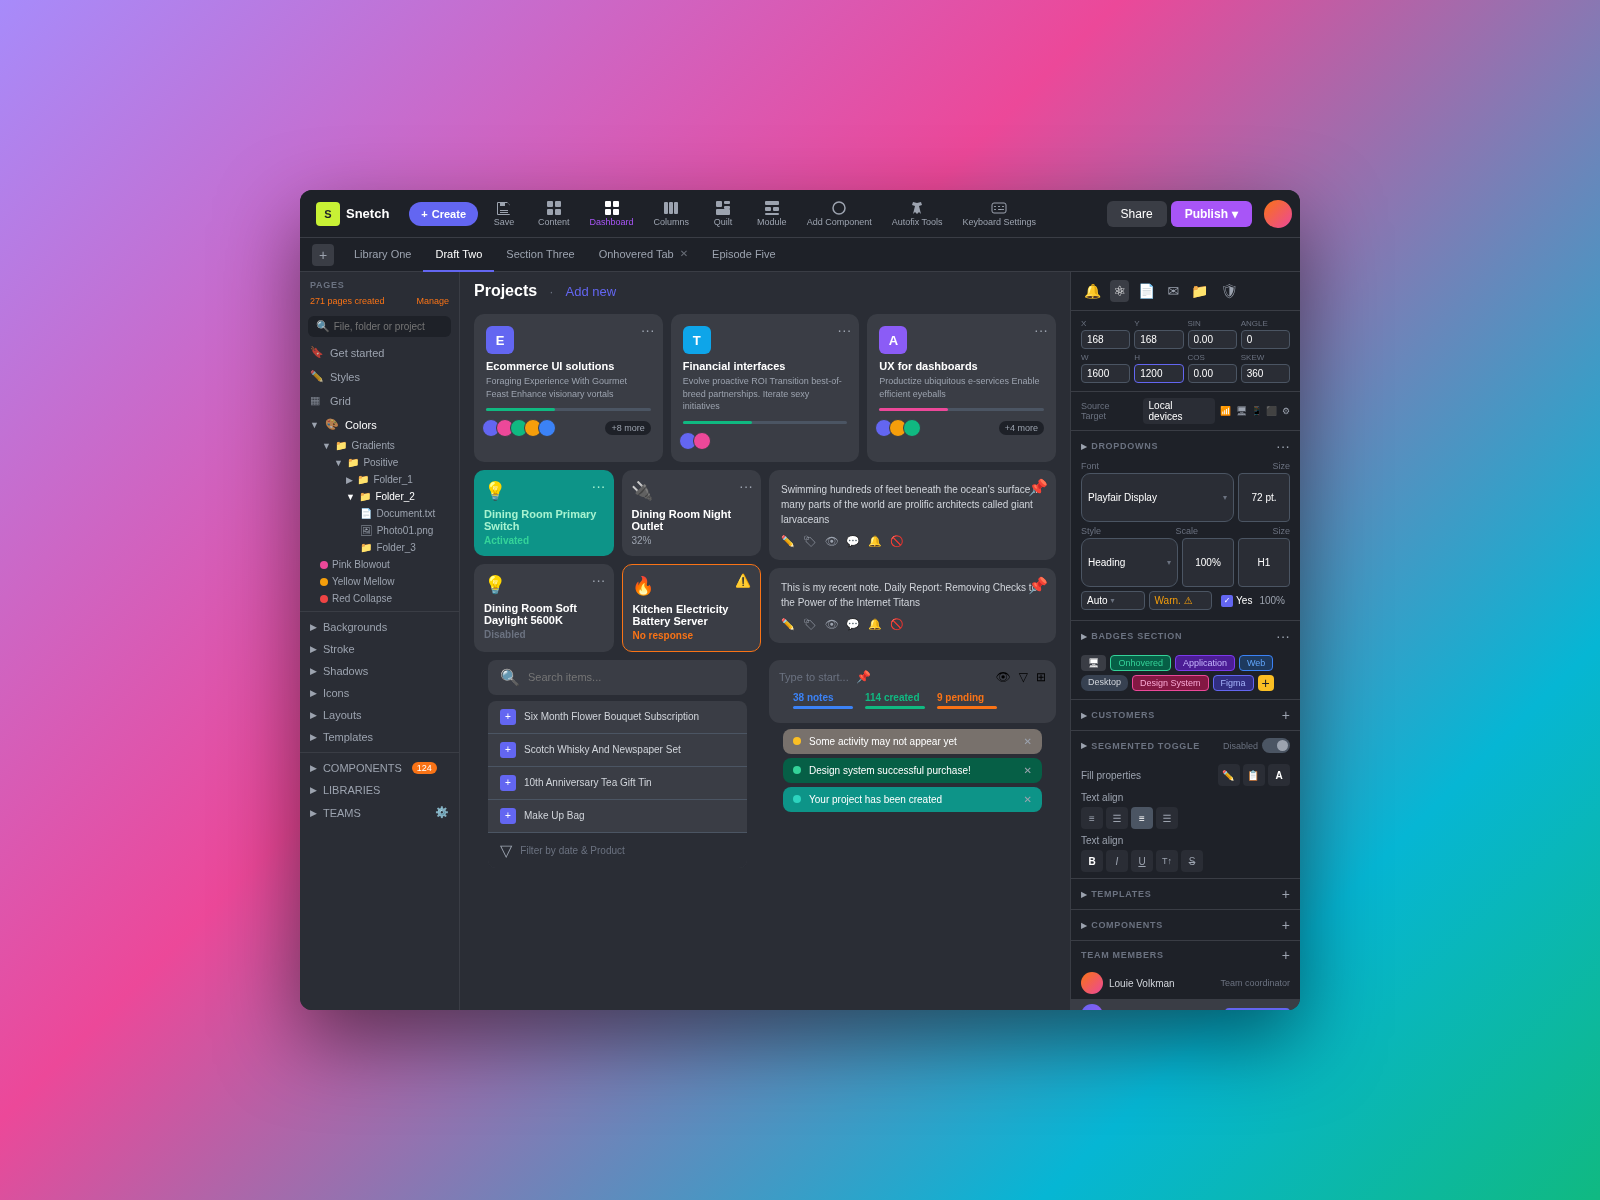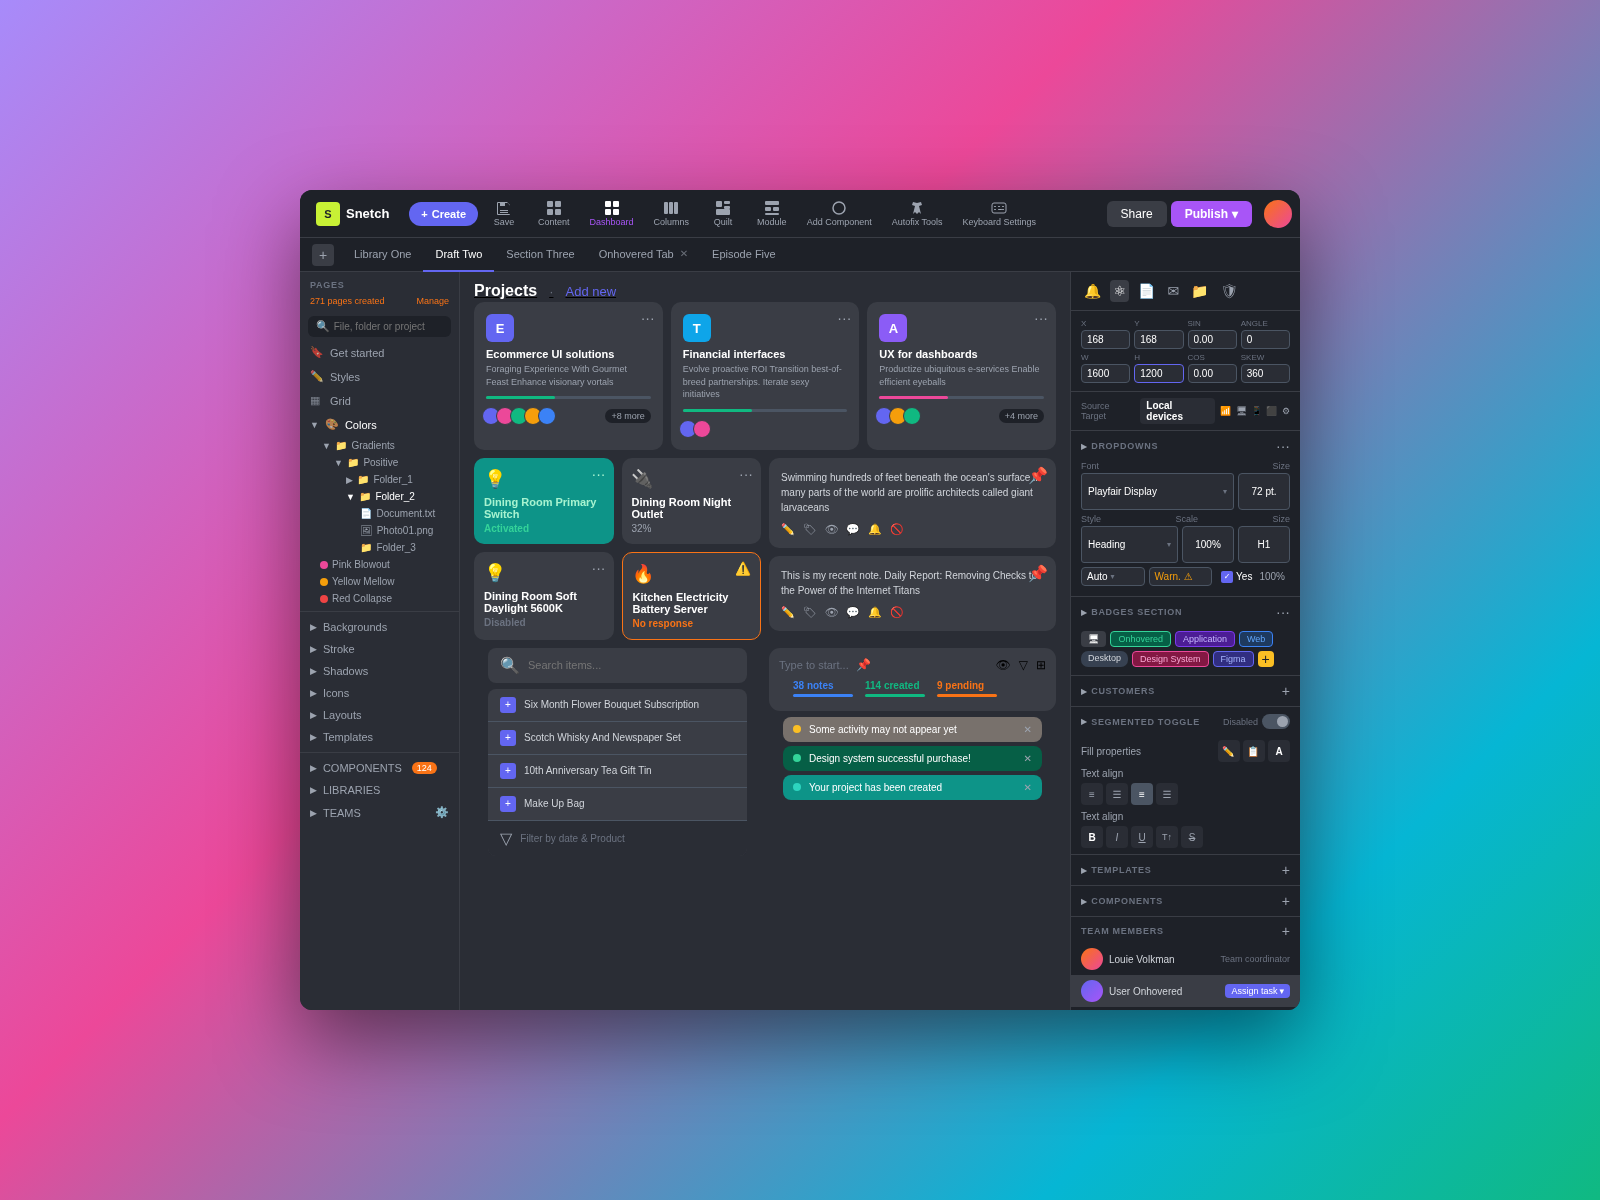--- a/index.html
+++ b/index.html
@@ -57,21 +57,21 @@
     .sidebar-tree { padding-left: 12px; }
     .tree-item { display: flex; align-items: center; gap: 4px; padding: 3px 10px; font-size: 10px; color: #9ca3af; cursor: pointer; }
     .color-dot { width: 8px; height: 8px; border-radius: 50%; flex-shrink: 0; }
     .color-dot.pink { background: #ec4899; }
     .color-dot.yellow { background: #f59e0b; }
     .color-dot.red { background: #ef4444; }
     .sidebar-divider { height: 1px; background: #3a3d45; margin: 4px 0; }
 
     
     .center-content { flex: 1; overflow-y: auto; background: #2a2d35; }
-    .content-header { padding: 10px 14px 2px; display: flex; align-items: center; gap: 8px; text-decoration: underline; }
+    .content-header { padding: 10px 14px 14px; display: flex; align-items: center; gap: 8px; }
     .content-title { font-size: 16px; font-weight: 700; color: #fff; }
     .add-new-btn { color: #6b7280; font-size: 13px; cursor: pointer; }
     .projects-grid { display: grid; grid-template-columns: 1fr 1fr 1fr; gap: 8px; padding: 0 14px 8px; }
     .project-card { background: #3a3d45; border-radius: 10px; padding: 12px; position: relative; }
     .project-card.teal { background: #0d9488; }
     .card-menu { position: absolute; top: 8px; right: 8px; color: #9ca3af; cursor: pointer; font-size: 14px; }
     .card-icon { width: 28px; height: 28px; border-radius: 6px; display: flex; align-items: center; justify-content: center; font-size: 13px; font-weight: 700; color: #fff; margin-bottom: 6px; }
     .card-icon.purple { background: #6366f1; }
     .card-icon.teal-bg { background: #0ea5e9; }
     .card-icon.violet { background: #8b5cf6; }
@@ -130,28 +130,28 @@
     .panel-icons-row { display: flex; align-items: center; gap: 6px; padding: 8px 10px; border-bottom: 1px solid #3a3d45; }
     .panel-icon-btn { color: #9ca3af; cursor: pointer; font-size: 14px; padding: 3px; border-radius: 4px; }
     .panel-icon-btn.active { color: #fff; background: #3a3d45; }
     .panel-coords { display: grid; grid-template-columns: 1fr 1fr 1fr 1fr; gap: 4px; padding: 8px 10px; border-bottom: 1px solid #3a3d45; }
     .coord-field { display: flex; flex-direction: column; gap: 2px; }
     .coord-label { font-size: 8px; color: #6b7280; }
     .coord-input { background: #2a2d35; border: 1px solid #4b5563; border-radius: 4px; padding: 3px 5px; font-size: 10px; color: #fff; width: 100%; }
     .coord-input.active { border-color: #6366f1; }
     .source-row { padding: 6px 10px; display: flex; align-items: center; gap: 6px; font-size: 9px; color: #6b7280; border-bottom: 1px solid #3a3d45; }
     .source-label { font-size: 9px; color: #6b7280; }
-    .source-value { font-size: 10px; color: #fff; background: #2a2d35; border-radius: 4px; padding: 2px 6px; font-weight: bold; }
+    .source-value { font-size: 10px; color: #fff; background: #2a2d35; border-radius: 4px; padding: 2px 6px; }
     .source-icons { display: flex; gap: 4px; margin-left: auto; color: #9ca3af; }
     .panel-section { border-bottom: 1px solid #3a3d45; }
     .panel-section-header { display: flex; align-items: center; padding: 7px 10px; cursor: pointer; }
     .panel-section-header .arrow { margin-right: 4px; font-size: 8px; }
     .panel-section-title { font-size: 9px; font-weight: 700; color: #6b7280; letter-spacing: 0.08em; flex: 1; }
     .panel-section-add { color: #9ca3af; font-size: 14px; margin-left: auto; cursor: pointer; }
-    .dropdown-field { background: #2a2d35; border: 1px solid #4b5563; border-radius: 3px; padding: 12px 6px; font-size: 10px; color: #fff; display: flex; align-items: center; justify-content: space-between; cursor: pointer; }
+    .dropdown-field { background: #2a2d35; border: 1px solid #4b5563; border-radius: 9px; padding: 18px 6px; font-size: 10px; color: #fff; display: flex; align-items: center; justify-content: space-between; cursor: pointer; }
     .dropdown-field .arrow-down { font-size: 8px; color: #6b7280; }
     .size-field { background: #2a2d35; border: 1px solid #4b5563; border-radius: 4px; padding: 4px 6px; font-size: 10px; color: #fff; width: 52px; }
     .mode-field { background: #2a2d35; border: 1px solid #4b5563; border-radius: 4px; padding: 3px 5px; font-size: 10px; color: #fff; display: flex; align-items: center; gap: 3px; }
     .status-warn { background: #2a2d35; border: 1px solid #4b5563; border-radius: 4px; padding: 3px 5px; font-size: 10px; color: #f59e0b; display: flex; align-items: center; gap: 3px; }
     .checked-field { display: flex; align-items: center; gap: 3px; font-size: 10px; color: #fff; padding: 3px 5px; }
     .check-icon { width: 12px; height: 12px; background: #6366f1; border-radius: 2px; display: flex; align-items: center; justify-content: center; font-size: 8px; color: #fff; }
     .badges-grid { display: flex; flex-wrap: wrap; gap: 4px; padding: 4px 10px 8px; }
     .badge-item { border-radius: 4px; padding: 2px 7px; font-size: 9px; cursor: pointer; }
     .badge-item.screen { background: #3a3d45; color: #fff; display: flex; align-items: center; gap: 3px; }
     .badge-item.green { background: #065f46; color: #34d399; border: 1px solid #34d399; }

